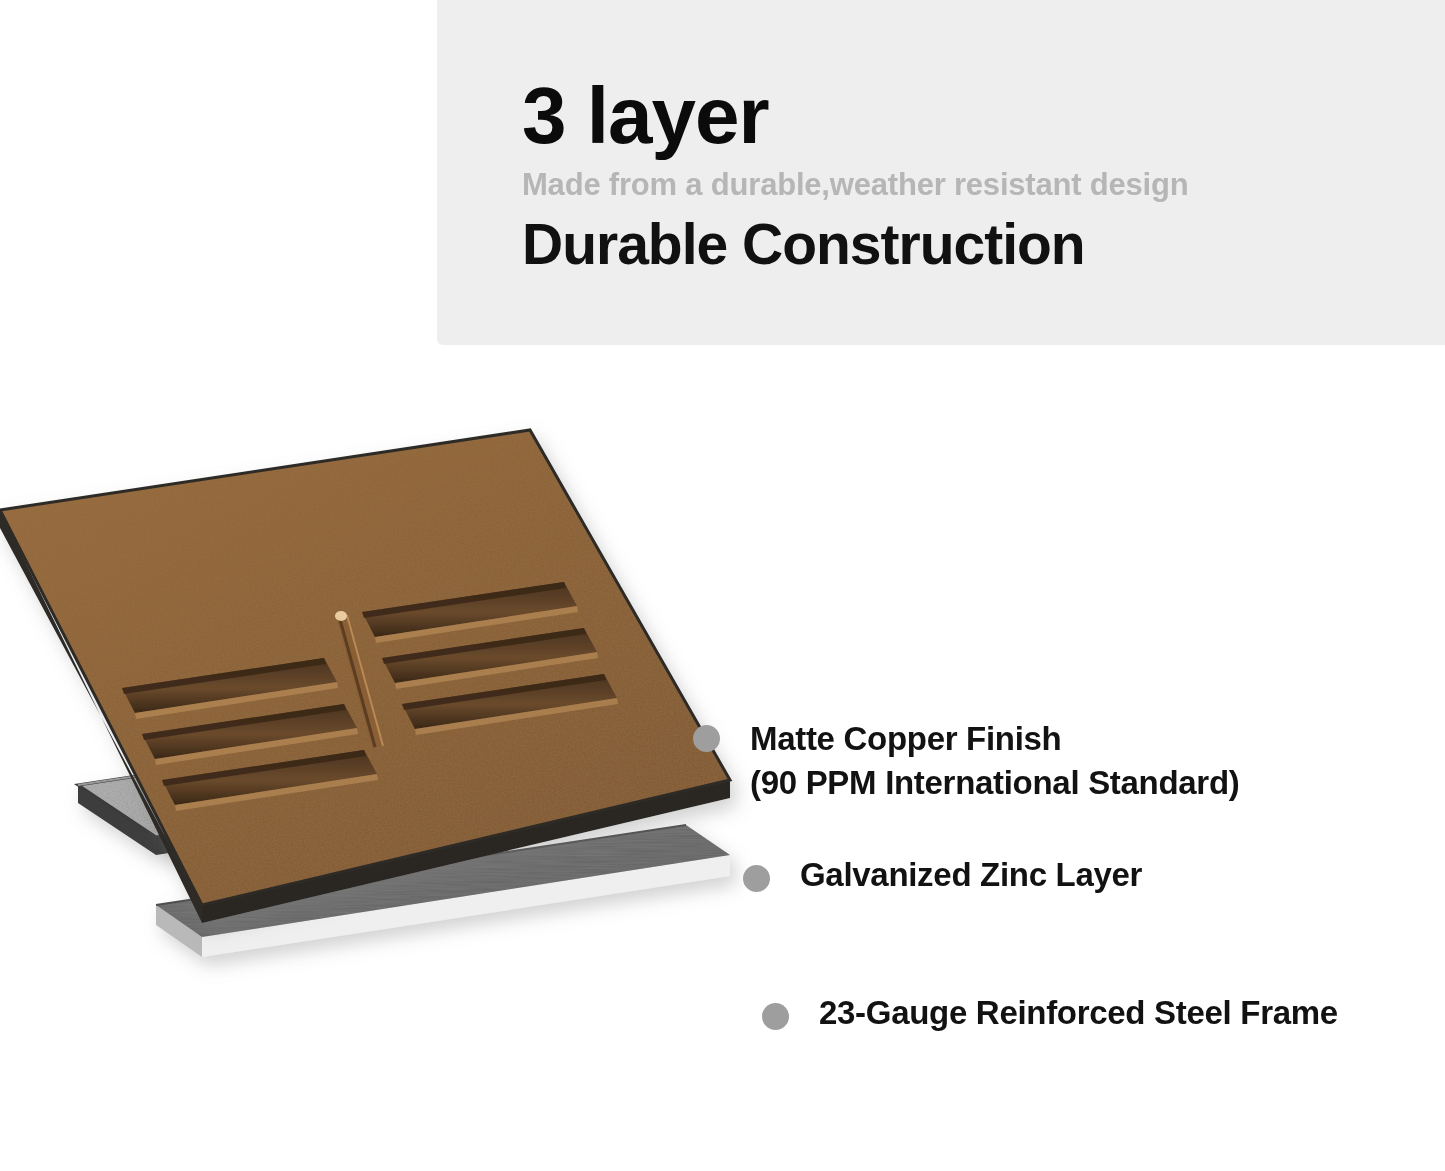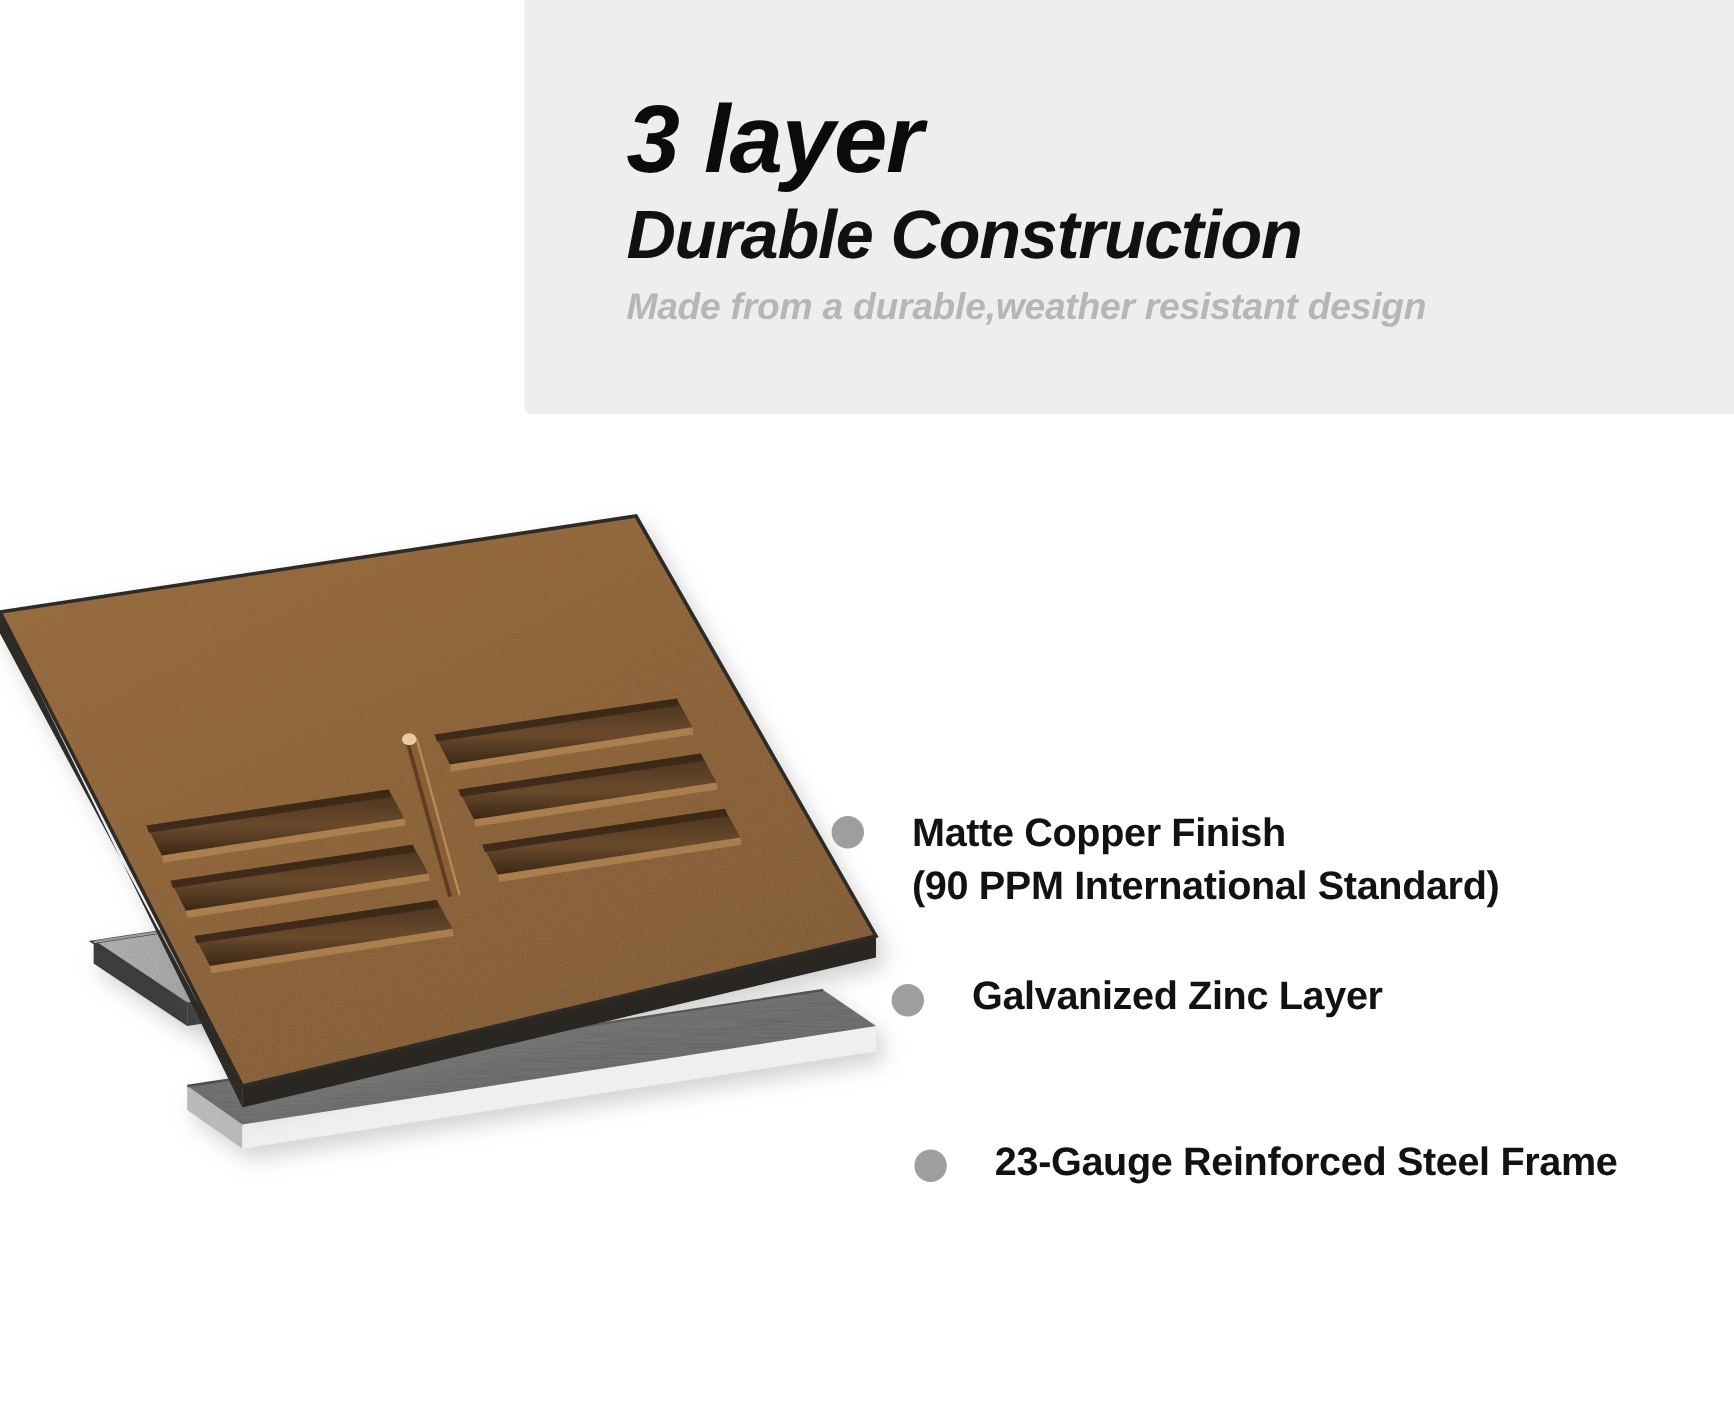--- a/index.html
+++ b/index.html
@@ -17,21 +17,20 @@
     left:437px; top:0px;
     width:1008px; height:345px;
     background:#eeeeee;
     border-bottom-left-radius:6px;
     box-sizing:border-box;
     padding:0 128px 0 0;
     display:flex;
     flex-direction:column;
     align-items:flex-end;
     justify-content:flex-start;
-    font-style:italic;
   }
   #headline{
     margin-top:78px;
     font-size:80px;
     font-weight:bold;
     color:#0b0b0b;
     line-height:0.95;
     letter-spacing:-1px;
     width:100%;
     text-align:left;
@@ -68,21 +67,22 @@
     position:absolute;
     left:-30px; top:400px;
     width:820px; height:780px;
   }
 
   
   .callout{
     position:absolute;
     display:flex;
     align-items:flex-start;
-    gap:10px;
+    gap:0px;
+    margin-top:45px;
   }
   .bullet{
     width:27px;height:27px;
     border-radius:50%;
     background:#9e9e9e;
     flex:0 0 auto;
     margin-top:8px;
   }
   .callout-label{
     margin-left:30px;
@@ -95,22 +95,22 @@
   }
   #callout-1{ left:693px; top:672px; }
   #callout-2{ left:743px; top:808px;align-items:center; }
   #callout-3{ left:762px; top:946px;align-items:center; }
 </style>
 </head>
 <body>
 
 <div id="header-panel">
   <div id="headline">3 layer</div>
+  <div id="tagline">Made from a durable,weather resistant design</div>
   <div id="subhead">Durable Construction</div>
-  <div id="tagline">Made from a durable,weather resistant design</div>
 </div>
 
 <div id="stack-figure">
   <svg width="820" height="780" viewBox="0 0 820 780" xmlns="http://www.w3.org/2000/svg">
     <defs>
 
       <filter id="copperSpeckle" x="0%" y="0%" width="100%" height="100%">
         <feTurbulence type="fractalNoise" baseFrequency="0.55" numOctaves="4" seed="7" result="n"></feTurbulence>
         <feColorMatrix in="n" type="matrix" values="0 0 0 0 0.30  0 0 0 0 0.18  0 0 0 0 0.07  0 0 0 0.55 0" result="tex"></feColorMatrix>
         <feComposite in="tex" in2="SourceGraphic" operator="atop"></feComposite>

